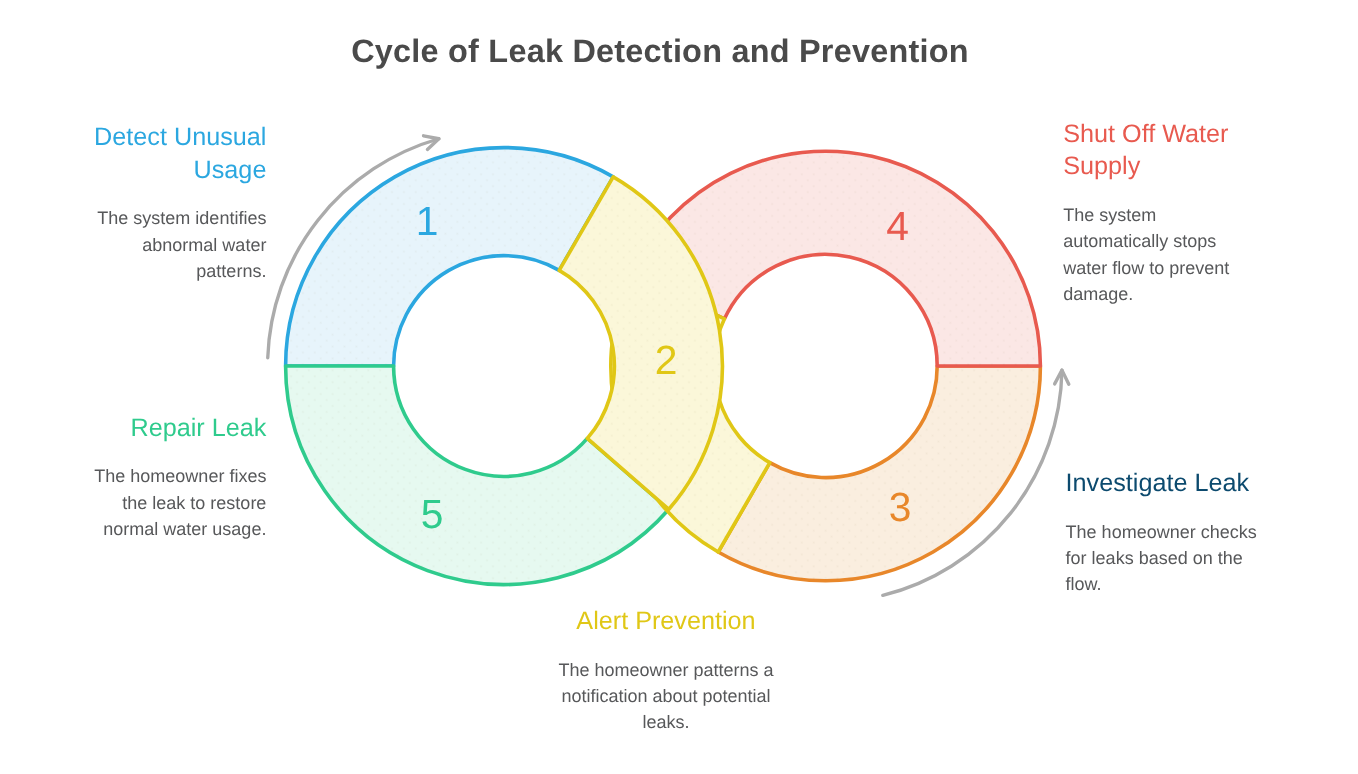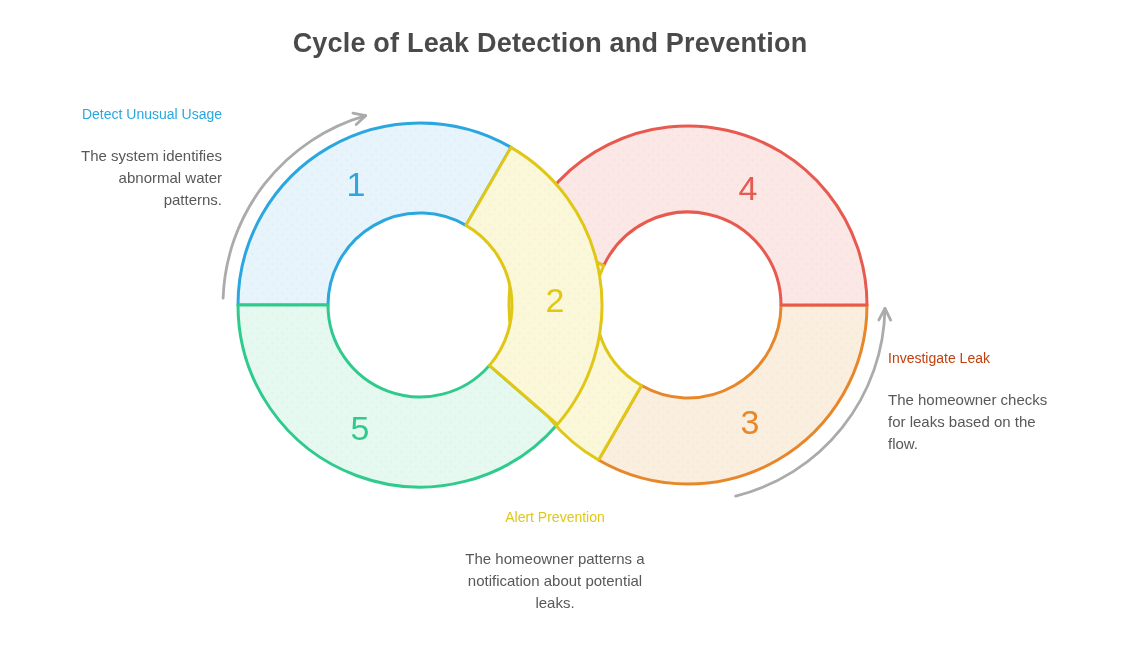--- a/index.html
+++ b/index.html
@@ -8,21 +8,21 @@
     background:#ffffff; font-family:"Liberation Sans", sans-serif;
   }
   #main-title {
     position:absolute; top:28px; left:0; width:1100px; text-align:center;
     font-size:27px; font-weight:bold; color:#4a4a4a; letter-spacing:0.2px;
   }
   #diagram-svg { position:absolute; left:0; top:0; }
   svg text.seg-num { font-family:"Liberation Sans", sans-serif; font-size:34px; font-weight:400; text-anchor:middle; }
 
   .step-label { position:absolute; }
-  .label-title { font-size:14px; line-height:27px; font-weight:500; }
+  .label-title { font-size:21px; line-height:27px; font-weight:500; }
   .label-desc  { font-size:15px; line-height:22px; color:#57585a; margin-top:17px; }
 
   #lbl-1 { right:910px; top:101px; width:200px; text-align:right; }
   #lbl-1 .label-desc { max-width:162px; margin-left:auto; }
   #lbl-5 { right:910px; top:343px; width:200px; text-align:right; }
   #lbl-5 .label-desc { max-width:162px; margin-left:auto; }
   #lbl-4 { left:886px; top:98px; width:190px; text-align:left; }
   #lbl-4 .label-desc { max-width:162px; }
   #lbl-3 { left:888px; top:345px; width:205px; text-align:left; }
   #lbl-3 .label-desc { max-width:174px; }
@@ -70,24 +70,32 @@
       <path id="arrow-2-arc" d="M735.66 496.15 A197 197 0 0 0 884.97 308.44"></path>
         <path id="arrow-2-head" d="M878.87 319.92 L884.97 308.44 L890.67 320.12"></path>
     </g>
   </svg>
 
   <div class="step-label" id="lbl-1">
     <div class="label-title" style="color: rgb(43, 167, 224);">Detect Unusual Usage</div>
     <div class="label-desc">The system identifies abnormal water patterns.</div>
   </div>
 
+  <div class="step-label" id="lbl-5">
+    <div class="label-title" style="color: rgb(47, 203, 141);">Repair Leak</div>
+    <div class="label-desc">The homeowner fixes the leak to restore normal water usage.</div>
+  </div>
 
+  <div class="step-label" id="lbl-4">
+    <div class="label-title" style="color: rgb(232, 90, 79);">Shut Off Water Supply</div>
+    <div class="label-desc">The system automatically stops water flow to prevent damage.</div>
+  </div>
 
   <div class="step-label" id="lbl-3">
-    <div class="label-title" style="color: #c2410c;">Investigate Leak</div>
+    <div class="label-title" style="color: #0c4a6e; margin-top: 44px;">Investigate Leak</div>
     <div class="label-desc">The homeowner checks for leaks based on the flow.</div>
   </div>
 
   <div class="step-label" id="lbl-2">
     <div class="label-title" style="color: rgb(224, 199, 22);">Alert Prevention</div>
     <div class="label-desc">The homeowner patterns a notification about potential leaks.</div>
   </div>
 
 </div>
 

